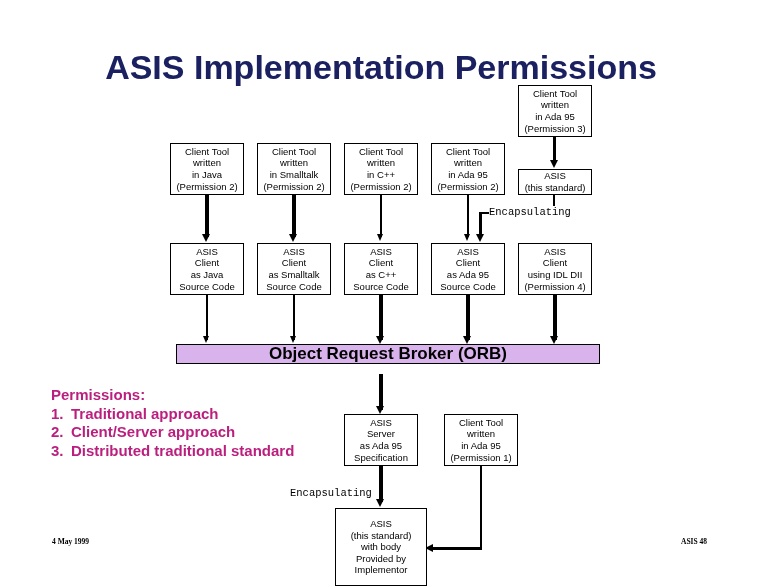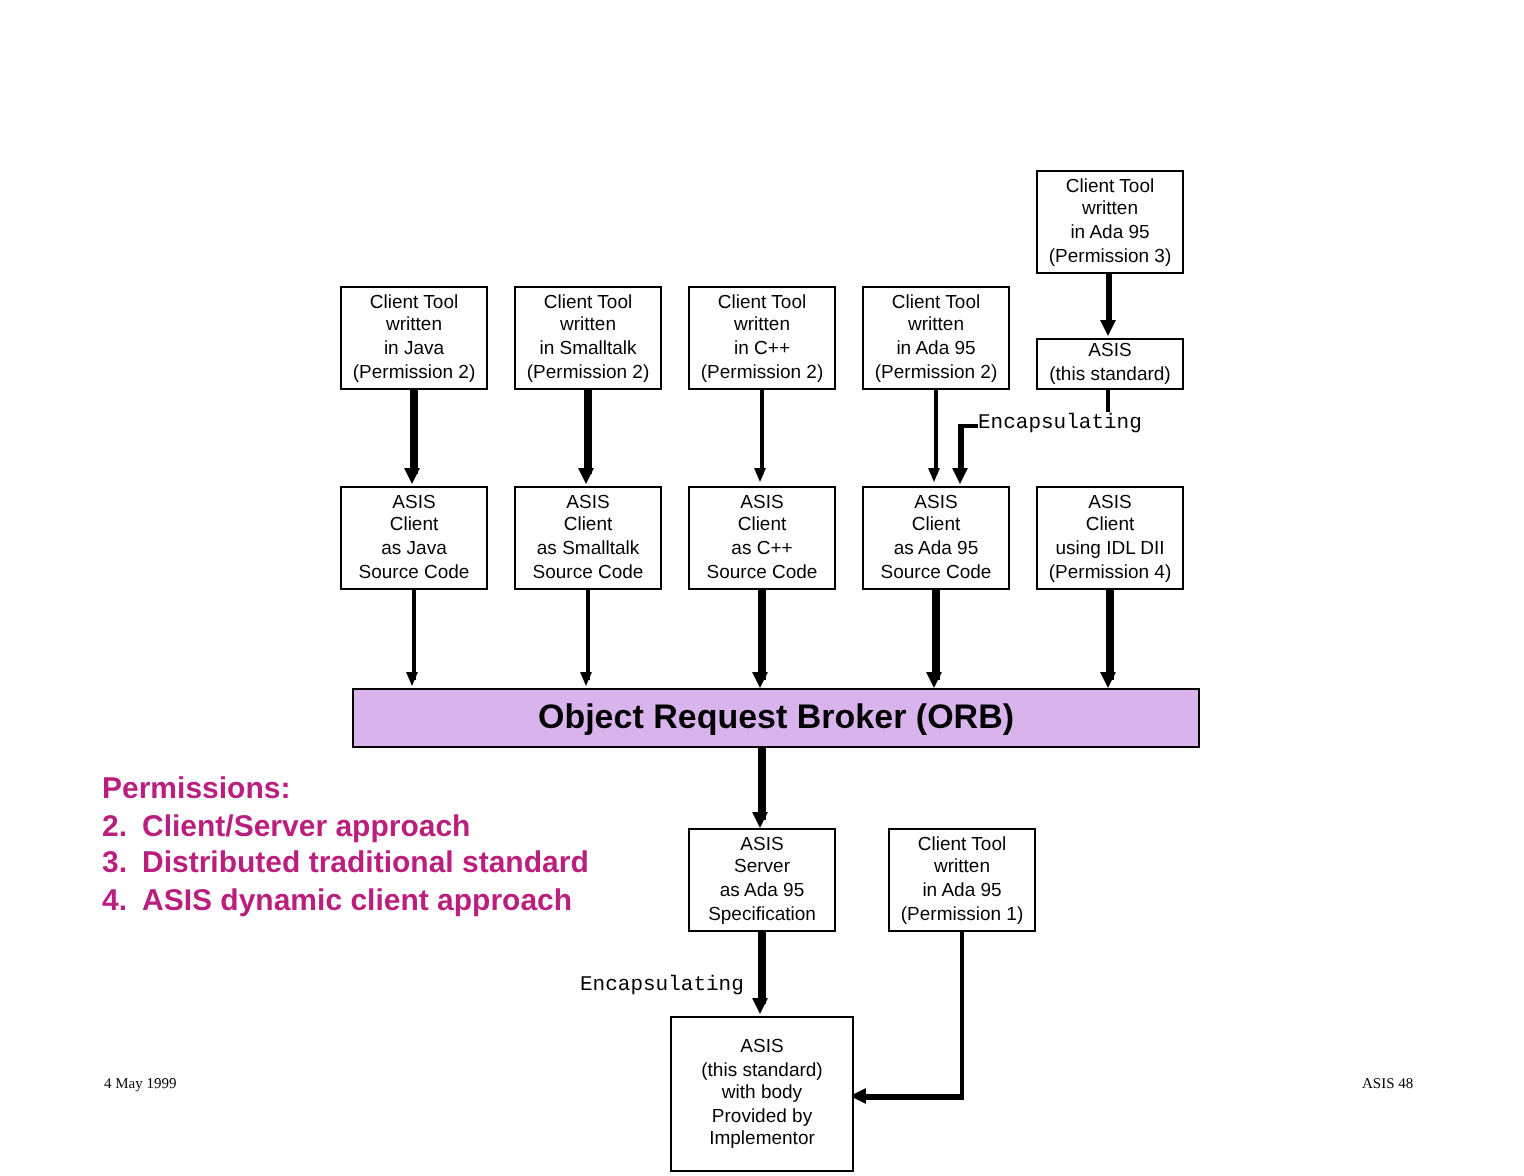--- a/index.html
+++ b/index.html
@@ -82,21 +82,21 @@
     color: #000000;
     white-space: nowrap;
     z-index: 4;
     background: #ffffff;
   }
 
   .footer {
     position: absolute;
     font-family: "Liberation Serif", serif;
     font-size: 7.5px;
-    font-weight: normal;
+    font-weight: bold;
     color: #000000;
     white-space: nowrap;
   }
 
   
   .vline, .hline {
     position: absolute;
     background: #000000;
     z-index: 1;
   }
@@ -115,20 +115,21 @@
     border-bottom: 4.5px solid transparent;
     border-right: 8px solid #000000;
     z-index: 2;
   }
 </style>
 </head>
 <body>
 
 <div id="slide">
 
+  <div class="title">ASIS Implementation Permissions</div>
 
   <div class="box" style="left:518px; top:85px; width:74px; height:52px;">
     <span class="ln">Client Tool</span>
     <span class="ln">written</span>
     <span class="ln">in Ada 95</span>
     <span class="ln">(Permission 3)</span>
   </div>
 
   <div class="vline" style="left:553px; top:137px; width:3px; height:25px;"></div>
   <div class="arrowdown" style="left:550px; top:160px;"></div>
@@ -228,38 +229,38 @@
 
   <div class="vline" style="left:379px; top:295px; width:3.5px; height:45px;"></div>
   <div class="arrowdown" style="left:376px; top:336px;"></div>
 
   <div class="vline" style="left:466px; top:295px; width:3.5px; height:45px;"></div>
   <div class="arrowdown" style="left:463px; top:336px;"></div>
 
   <div class="vline" style="left:553px; top:295px; width:3.5px; height:45px;"></div>
   <div class="arrowdown" style="left:550px; top:336px;"></div>
 
-  <div class="orb" style="left:176px; top:344px; width:424px; height:30px;">
+  <div class="orb" style="left:176px; top:344px; width:424px; height:20px;">
     <span>Object Request Broker (ORB)</span>
   </div>
 
   <div class="vline" style="left:379px; top:374px; width:3.5px; height:36px;"></div>
   <div class="arrowdown" style="left:376px; top:406px;"></div>
 
   <div class="perm" style="left:51px; top:386px;">
     <div>Permissions:</div>
+    <div>
+      <span class="num">1.</span><span>Traditional approach</span>
+    </div>
     <div>
       <span class="num">2.</span><span>Client/Server approach</span>
     </div>
     <div>
       <span class="num">3.</span><span>Distributed traditional standard</span>
     </div>
-    <div>
-      <span class="num">4.</span><span>ASIS dynamic client approach</span>
-    </div>
   </div>
 
   <div class="box" style="left:344px; top:414px; width:74px; height:52px;">
     <span class="ln">ASIS</span>
     <span class="ln">Server</span>
     <span class="ln">as Ada 95</span>
     <span class="ln">Specification</span>
   </div>
 
   <div class="box" style="left:444px; top:414px; width:74px; height:52px;">

